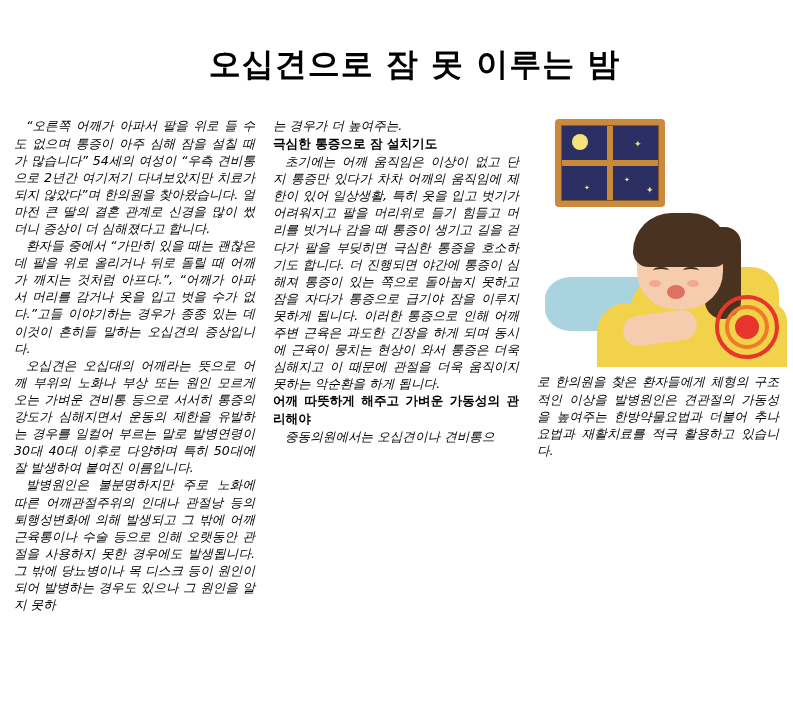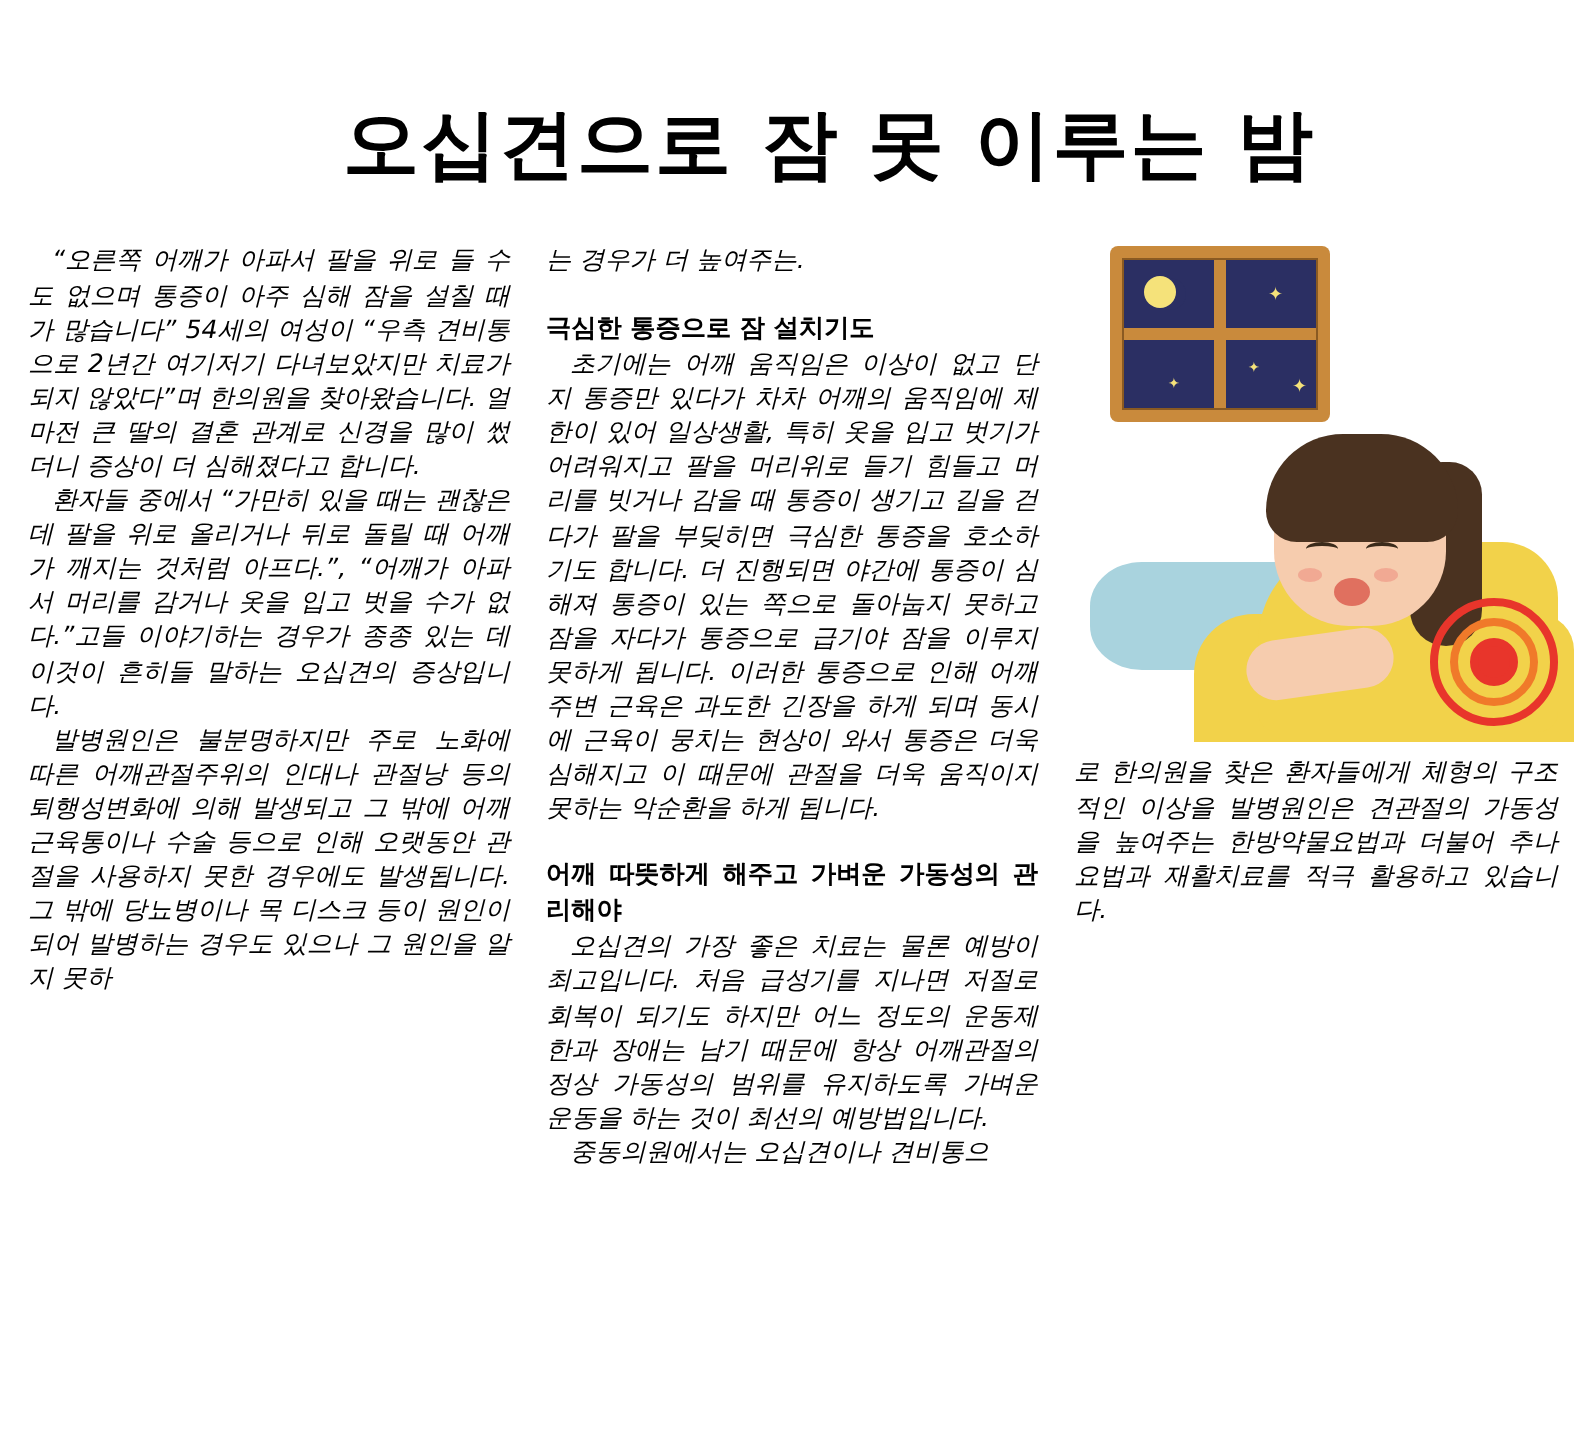--- a/index.html
+++ b/index.html
@@ -15,21 +15,21 @@
     overflow: hidden;
   }
   .page {
     position: relative;
     width: 793px;
     height: 725px;
     box-sizing: border-box;
   }
   .headline {
     text-align: center;
-    font-size: 38px;
+    font-size: 32px;
     font-weight: bold;
     letter-spacing: 1px;
     padding-top: 22px;
     padding-bottom: 6px;
     font-family: "DejaVu Sans", "Liberation Sans", sans-serif;
     margin-left: 36px;
   }
   .columns {
     position: absolute;
     top: 96px;
@@ -51,21 +51,21 @@
   .col-3 { width: 265px; padding-left: 9px;  padding-right: 14px; }
 
   .para {
     margin: 0 0 0 0;
     text-indent: 12px;
     font-style: italic;
   }
   .para.noindent { text-indent: 0; }
   .subhead {
     font-weight: bold;
-    margin: 16px 0 1px 0;
+    margin: 0 0 1px 0;
     text-indent: 0;
     line-height: 17.5px;
   }
   .illus {
     position: relative;
     width: 245px;
     height: 250px;
     margin: 0 0 6px 0;
     float: none;
   }
@@ -242,29 +242,29 @@
 
 <div class="page">
 
   <h1 class="headline">오십견으로 잠 못 이루는 밤</h1>
 
   <div class="columns">
 
     <div class="col col-1">
       <p class="para">“오른쪽 어깨가 아파서 팔을 위로 들 수도 없으며 통증이 아주 심해 잠을 설칠 때가 많습니다” 54세의 여성이 “우측 견비통으로 2년간 여기저기 다녀보았지만 치료가 되지 않았다”며 한의원을 찾아왔습니다. 얼마전 큰 딸의 결혼 관계로 신경을 많이 썼더니 증상이 더 심해졌다고 합니다.</p>
       <p class="para">환자들 중에서 “가만히 있을 때는 괜찮은데 팔을 위로 올리거나 뒤로 돌릴 때 어깨가 깨지는 것처럼 아프다.”, “어깨가 아파서 머리를 감거나 옷을 입고 벗을 수가 없다.”고들 이야기하는 경우가 종종 있는 데 이것이 흔히들 말하는 오십견의 증상입니다.</p>
+      <p class="para">오십견은 오십대의 어깨라는 뜻으로 어깨 부위의 노화나 부상 또는 원인 모르게 오는 가벼운 견비통 등으로 서서히 통증의 강도가 심해지면서 운동의 제한을 유발하는 경우를 일컬어 부르는 말로 발병연령이 30대 40대 이후로 다양하며 특히 50대에 잘 발생하여 붙여진 이름입니다.</p>
       <p class="para">발병원인은 불분명하지만 주로 노화에 따른 어깨관절주위의 인대나 관절낭 등의 퇴행성변화에 의해 발생되고 그 밖에 어깨근육통이나 수술 등으로 인해 오랫동안 관절을 사용하지 못한 경우에도 발생됩니다. 그 밖에 당뇨병이나 목 디스크 등이 원인이 되어 발병하는 경우도 있으나 그 원인을 알지 못하</p>
     </div>
 
     <div class="col col-2">
       <p class="para noindent">는 경우가 더 높여주는.</p>
       <p class="subhead">극심한 통증으로 잠 설치기도</p>
       <p class="para">초기에는 어깨 움직임은 이상이 없고 단지 통증만 있다가 차차 어깨의 움직임에 제한이 있어 일상생활, 특히 옷을 입고 벗기가 어려워지고 팔을 머리위로 들기 힘들고 머리를 빗거나 감을 때 통증이 생기고 길을 걷다가 팔을 부딪히면 극심한 통증을 호소하기도 합니다. 더 진행되면 야간에 통증이 심해져 통증이 있는 쪽으로 돌아눕지 못하고 잠을 자다가 통증으로 급기야 잠을 이루지 못하게 됩니다. 이러한 통증으로 인해 어깨주변 근육은 과도한 긴장을 하게 되며 동시에 근육이 뭉치는 현상이 와서 통증은 더욱 심해지고 이 때문에 관절을 더욱 움직이지 못하는 악순환을 하게 됩니다.</p>
       <p class="subhead">어깨 따뜻하게 해주고 가벼운 가동성의 관리해야</p>
-      <p class="para">오십견의 가장 좋은 치료는 물론 예방이 최고입니다. 처음 급성기를 지나면 저절로 회복이 되기도 하지만 어느 정도의 운동제한과 장애는 남기 때문에 항상 어깨관절의 정상 가동성의 범위를 유지하도록 가벼운 운동을 하는 것이 최선의 예방법입니다.</p>
       <p class="para">중동의원에서는 오십견이나 견비통으</p>
     </div>
 
     <div class="col col-3">
 
       <div class="illus">
 
         <div class="window-frame">
           <div class="window-pane">
             <div class="moon"></div>

